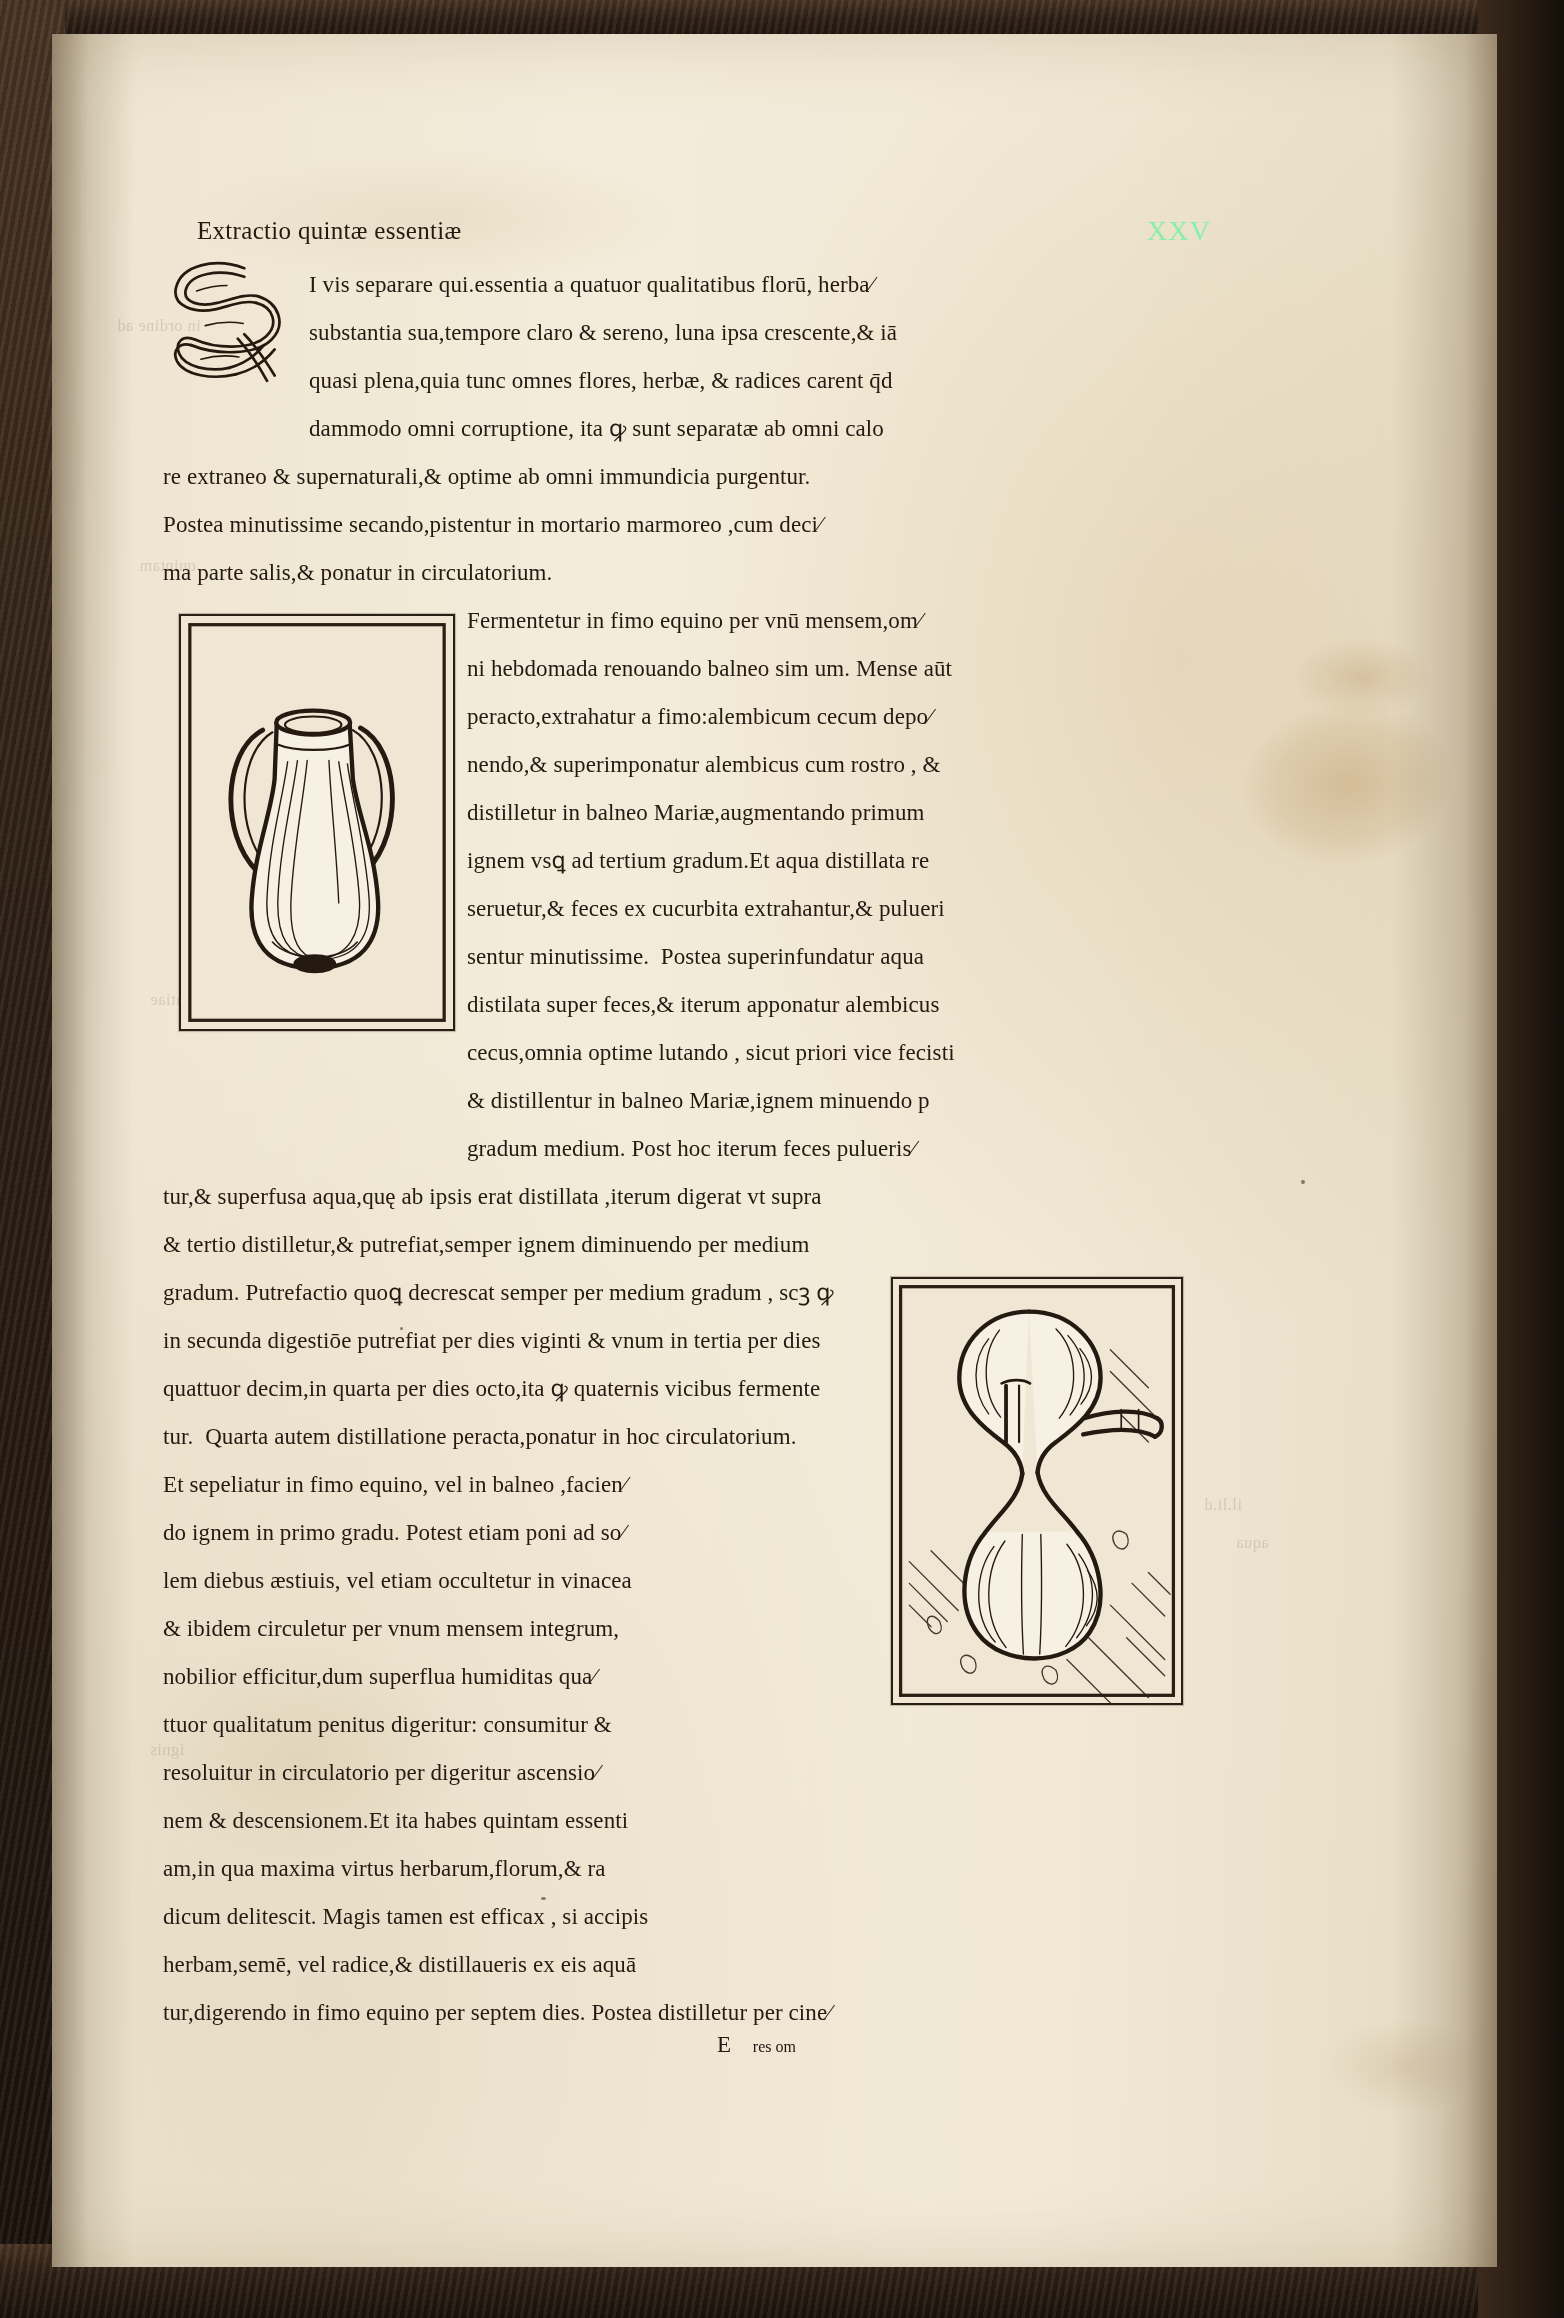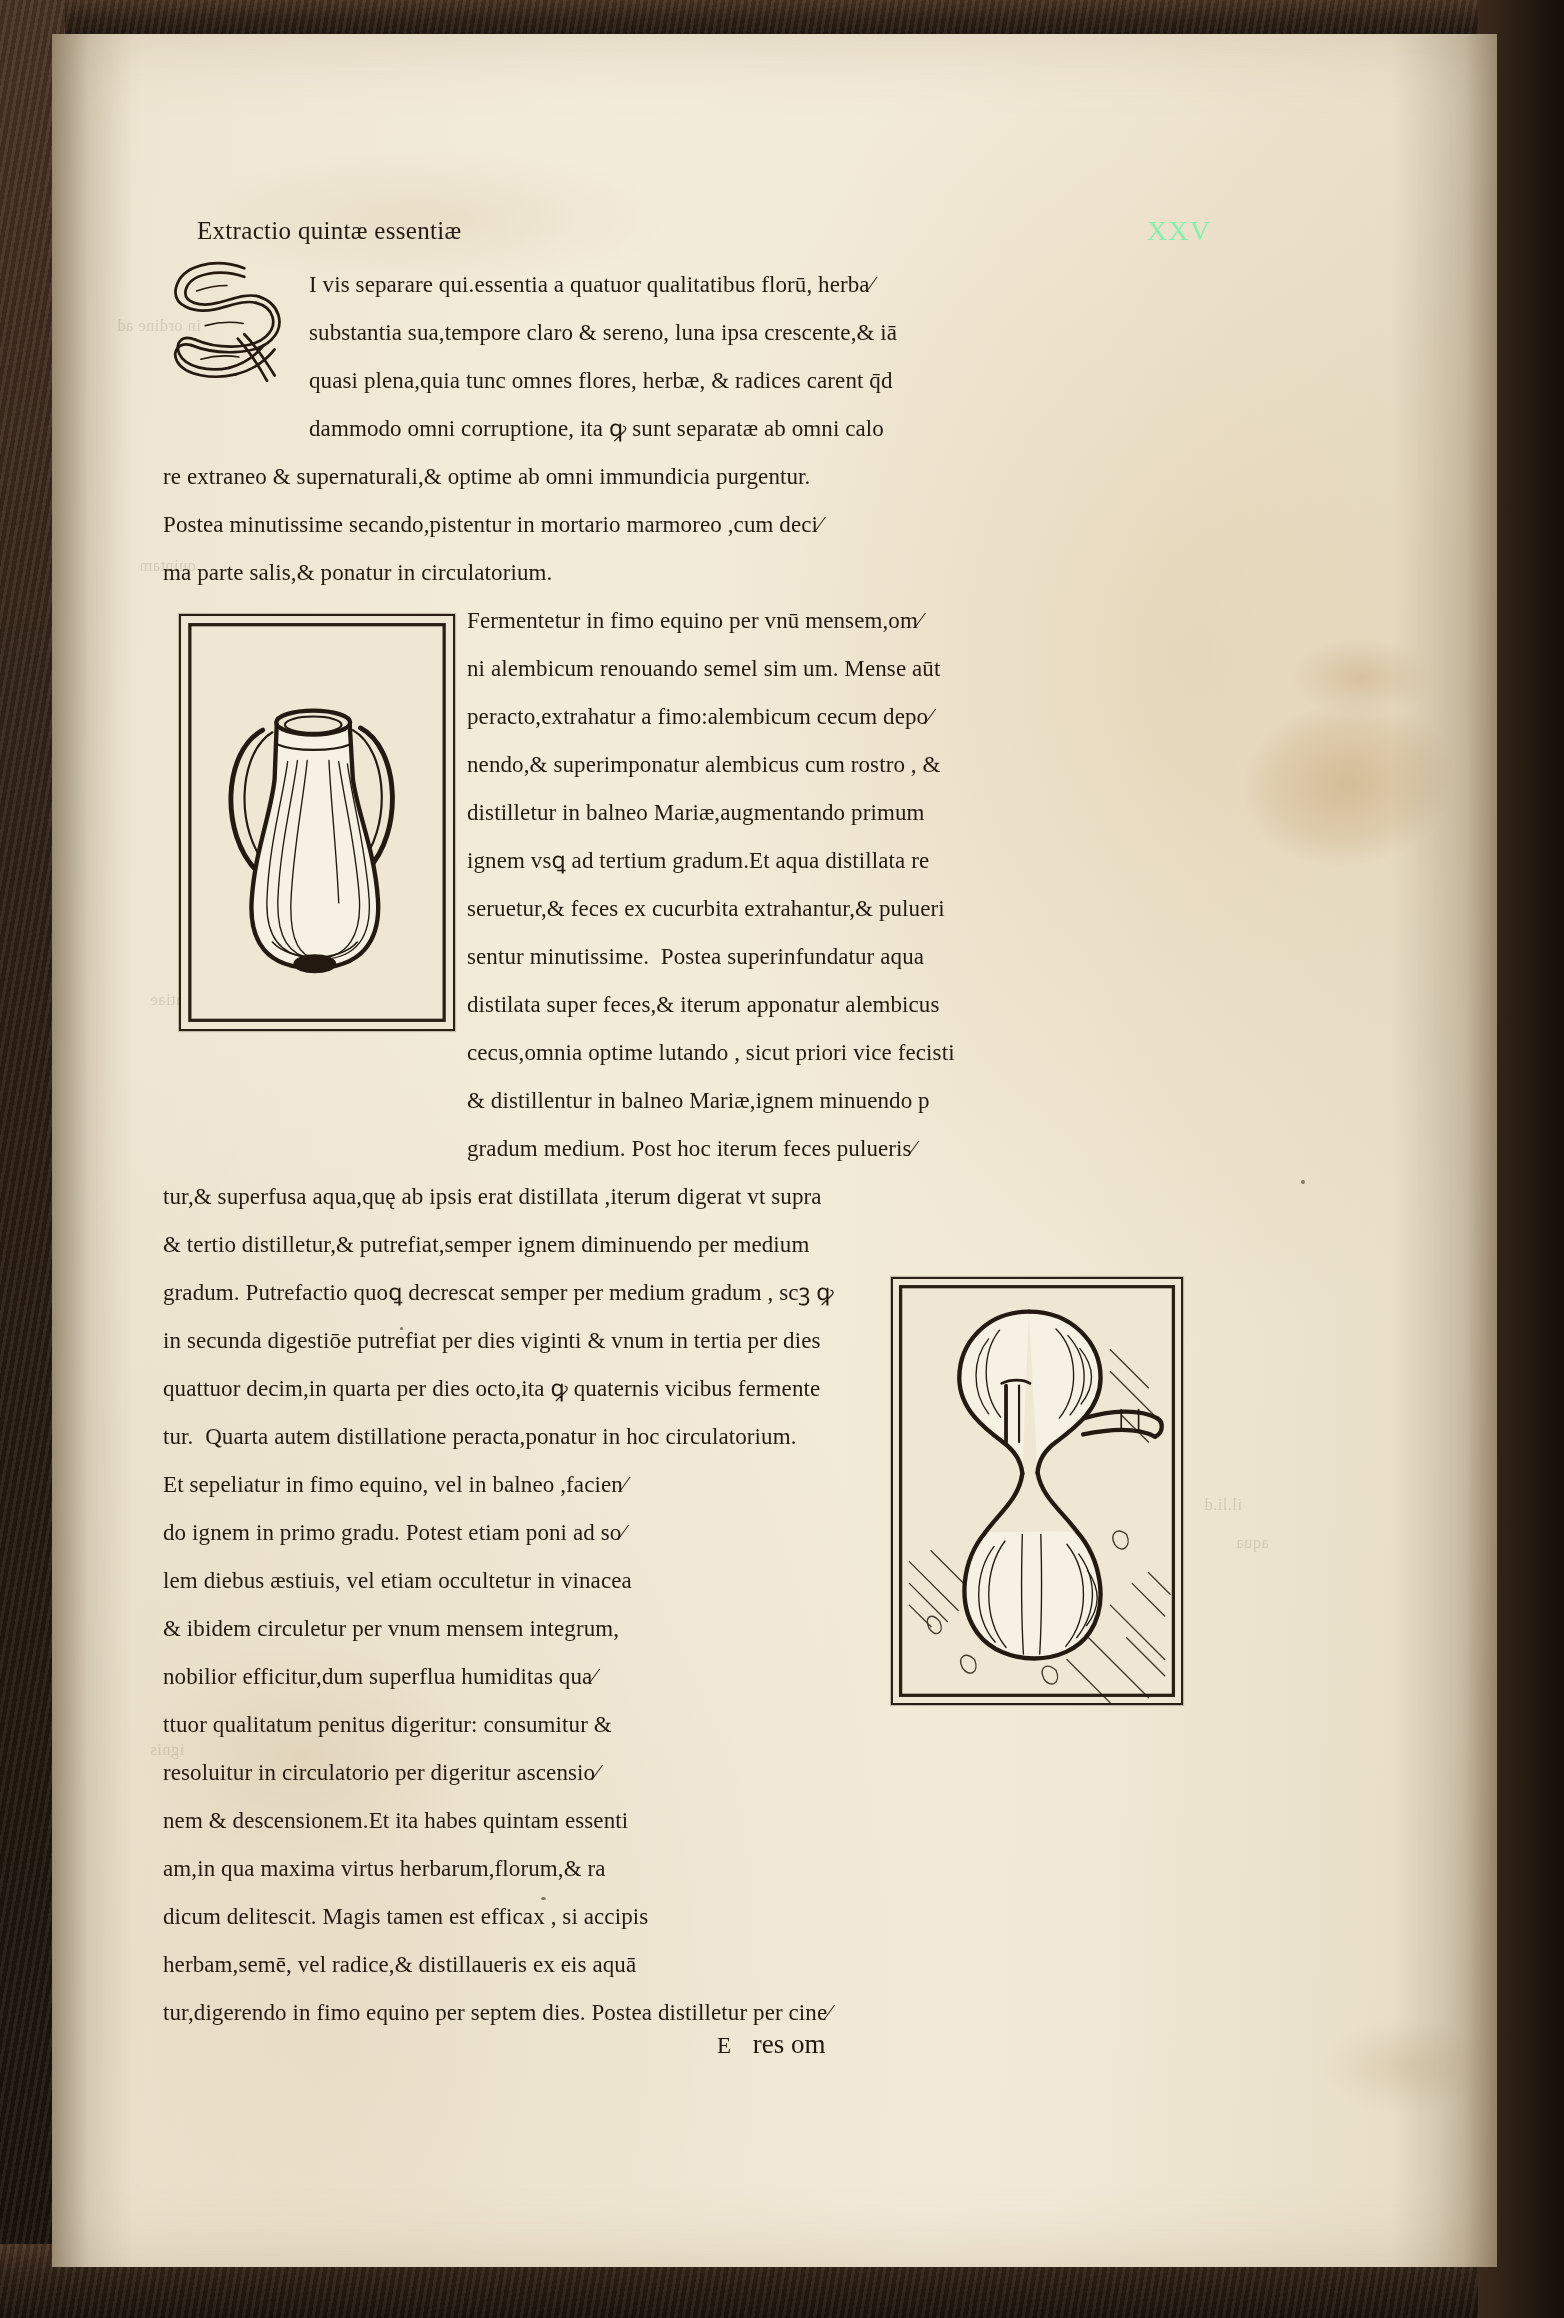--- a/index.html
+++ b/index.html
@@ -222,21 +222,21 @@
 
     <div class="line indent-init">I vis separare qui.essentia a quatuor qualitatibus florū, herba⁄</div>
     <div class="line indent-init">substantia sua,tempore claro &amp; sereno, luna ipsa crescente,&amp; iā</div>
     <div class="line indent-init">quasi plena,quia tunc omnes flores, herbæ, &amp; radices carent q̄d</div>
     <div class="line indent-init">dammodo omni corruptione, ita ꝙ sunt separatæ ab omni calo</div>
     <div class="line">re extraneo &amp; supernaturali,&amp; optime ab omni immundicia purgentur.</div>
     <div class="line">Postea minutissime secando,pistentur in mortario marmoreo ,cum deci⁄</div>
     <div class="line">ma parte salis,&amp; ponatur in circulatorium.</div>
 
     <div class="line col-right">Fermentetur in fimo equino per vnū mensem,om⁄</div>
-    <div class="line col-right">ni alembicum renouando semel sim um. Mense aūt</div>
+    <div class="line col-right">ni hebdomada renouando balneo sim um. Mense aūt</div>
     <div class="line col-right">peracto,extrahatur a fimo:alembicum cecum depo⁄</div>
     <div class="line col-right">nendo,&amp; superimponatur alembicus cum rostro , &amp;</div>
     <div class="line col-right">distilletur in balneo Mariæ,augmentando primum</div>
     <div class="line col-right">ignem vsꝗ ad tertium gradum.Et aqua distillata re</div>
     <div class="line col-right">seruetur,&amp; feces ex cucurbita extrahantur,&amp; pulueri</div>
     <div class="line col-right">sentur minutissime.  Postea superinfundatur aqua</div>
     <div class="line col-right">distilata super feces,&amp; iterum apponatur alembicus</div>
     <div class="line col-right">cecus,omnia optime lutando , sicut priori vice fecisti</div>
     <div class="line col-right">&amp; distillentur in balneo Mariæ,ignem minuendo p</div>
     <div class="line col-right">gradum medium. Post hoc iterum feces pulueris⁄</div>
@@ -257,21 +257,21 @@
     <div class="line">resoluitur in circulatorio per digeritur ascensio⁄</div>
     <div class="line">nem &amp; descensionem.Et ita habes quintam essenti</div>
     <div class="line">am,in qua maxima virtus herbarum,florum,&amp; ra</div>
     <div class="line">dicum delitescit. Magis tamen est efficax , si accipis</div>
     <div class="line">herbam,semē, vel radice,&amp; distillaueris ex eis aquā</div>
 
     <div class="line">tur,digerendo in fimo equino per septem dies. Postea distilletur per cine⁄</div>
 
     <div style="position:relative;">
       <span class="catchword" style="display:inline-block;">E</span>
-      <span style="font-size:27px; padding-left:19.6px;">res om</span>
+      <span style="font-size:16px; padding-left:19.6px;">res om</span>
     </div>
 
   </div>
 
   <div id="initial">
     <svg viewBox="0 0 262 240" xmlns="http://www.w3.org/2000/svg">
       <g fill="none" stroke="#26190f" stroke-width="5" stroke-linecap="round" stroke-linejoin="round">
 
         <path d="M150 28 C 96 8, 34 22, 24 64 C 16 98, 58 112, 96 104 C 124 98, 150 86, 172 92"></path>
         <path d="M150 44 C 104 28, 50 38, 42 68 C 36 92, 70 100, 100 92 C 126 86, 152 74, 176 80"></path>

